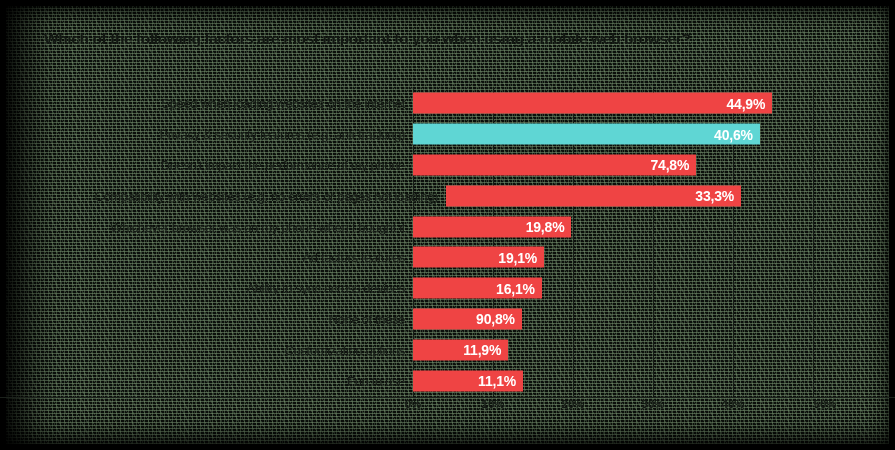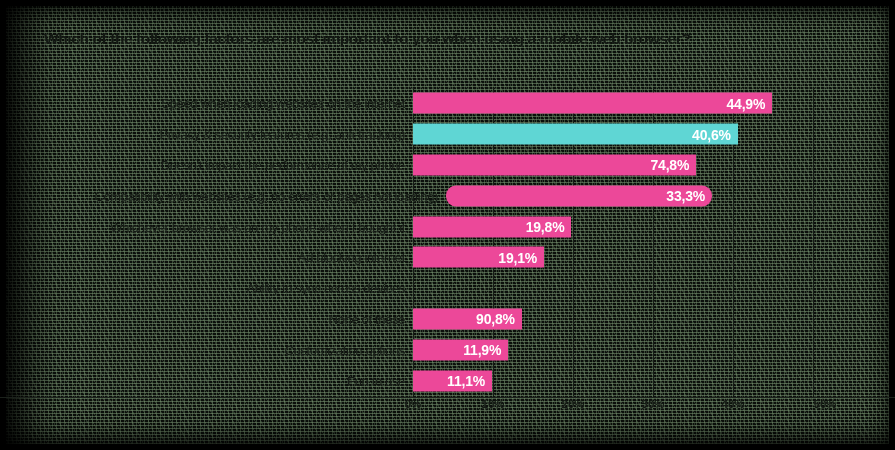--- a/index.html
+++ b/index.html
@@ -84,23 +84,23 @@
     letter-spacing:-0.35px;
     color:#151a15;
     text-shadow:0 1px 0 rgba(122,150,115,.25);
   }
   .bar{
     position:absolute;
     left:0;
     top:50%;
     transform:translateY(-50%);
     height:21px;
-    background:#ec4899;
-  }
-  .bar.highlight{ background:#5fd6d4; }
+    background:#ef4444;
+  }
+  .bar.highlight{ background:#5fd6d4;padding-left:22px; }
   .bar-value{
     position:absolute;
     right:7px;
     top:50%;
     transform:translateY(-50%);
     font-size:14px;
     font-weight:bold;
     color:#ffffff;
     letter-spacing:-0.2px;
     white-space:nowrap;
@@ -157,54 +157,57 @@
           </div>
         </div>
         <div class="row" style="top: 61.6px; height: 30.8px;">
           <div class="cat-label">Doesn't impact the performance of my phone</div>
           <div class="bar" style="width: 283.2px;">
             <div class="bar-value">74,8%</div>
           </div>
         </div>
         <div class="row" style="top: 92.4px; height: 30.8px; margin-left: 33px;">
           <div class="cat-label">Compatibility with websites (e.g. no errors or pages not loading)</div>
-          <div class="bar" style="width: 266px; border-radius: 10px;">
+          <div class="bar" style="width: 295px;">
             <div class="bar-value">33,3%</div>
           </div>
         </div>
         <div class="row" style="top: 123.2px; height: 30.8px;">
           <div class="cat-label">Whichever browser was on my phone when I bought it</div>
           <div class="bar" style="width: 158.4px;">
             <div class="bar-value">19,8%</div>
           </div>
         </div>
         <div class="row" style="top: 154px; height: 30.8px;">
-          <div class="cat-label">Ad blocking internet</div>
+          <div class="cat-label">Ad factors features</div>
           <div class="bar" style="width: 131px;">
             <div class="bar-value">19,1%</div>
           </div>
         </div>
         <div class="row" style="top: 184.8px; height: 30.8px;">
           <div class="cat-label">Ability to sync across devices</div>
+          <div class="bar" style="width: 128.8px;">
+            <div class="bar-value">16,1%</div>
+          </div>
         </div>
         <div class="row" style="top: 215.6px; height: 30.8px;">
           <div class="cat-label">None of these</div>
           <div class="bar" style="width: 108.8px;">
             <div class="bar-value">90,8%</div>
           </div>
         </div>
         <div class="row" style="top: 246.4px; height: 30.8px;">
           <div class="cat-label">Customization options</div>
           <div class="bar" style="width: 95.2px;">
             <div class="bar-value">11,9%</div>
           </div>
         </div>
         <div class="row" style="top: 277.2px; height: 30.8px;">
           <div class="cat-label">Fun to use</div>
-          <div class="bar" style="width: 79px;">
+          <div class="bar" style="width: 110px;">
             <div class="bar-value">11,1%</div>
           </div>
         </div>
       </div>
   </div>
 
   <div id="xticks">
       <div class="xtick" style="left: 0px;">0%</div>
       <div class="xtick" style="left: 80px;">10%</div>
       <div class="xtick" style="left: 160px;">20%</div>

